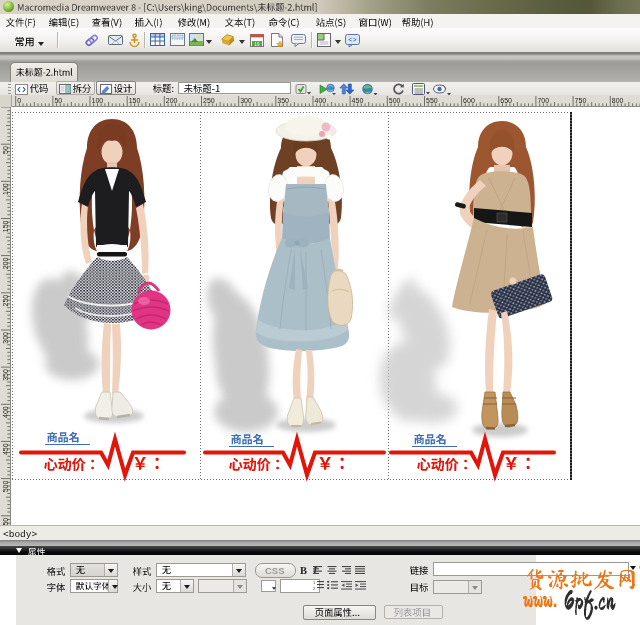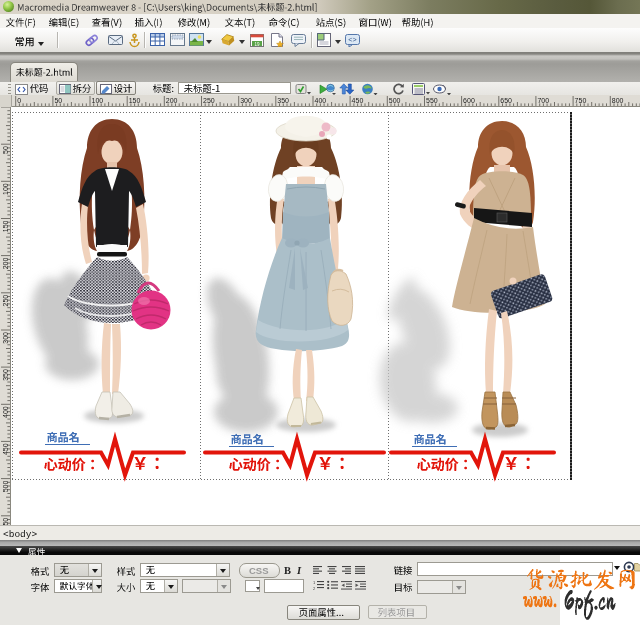--- a/index.html
+++ b/index.html
@@ -14,21 +14,21 @@
 #doctoolbar{left:0;top:82px;width:640px;height:13px;background:linear-gradient(#f1f0ed,#e6e5e1);border-bottom:1px solid #ccCAC5;}
 #hruler{left:0;top:95px;width:640px;height:12px;background:#dfdcd5;}
 #vruler{left:0;top:107px;width:11px;height:418px;background:#dfdcd5;}
 #rulcorner{left:0;top:95px;width:11px;height:12px;background:#d8d5cd;border-right:1px solid #a6a49c;border-bottom:1px solid #a6a49c;}
 #canvas{left:11px;top:107px;width:629px;height:418px;background:#fff;}
 .dotH{position:absolute;height:1px;background-image:repeating-linear-gradient(90deg,#6e6e6e 0 1px,transparent 1px 3px);}
 .dotV{position:absolute;width:1px;background-image:repeating-linear-gradient(#6e6e6e 0 1px,transparent 1px 3px);}
 #statusbar{left:0;top:525px;width:640px;height:15px;background:#edebe6;border-top:1px solid #bab8b2;font-family:"Liberation Mono",monospace;font-size:9.5px;color:#111;}
 #panelgap{left:0;top:540px;width:640px;height:6px;background:linear-gradient(#7e7e7e,#a8a8a8 40%,#b9b9b9);}
 #panelhead{left:0;top:546px;width:640px;height:9px;background:linear-gradient(#4a4a4a,#080808 70%);}
-#panel{left:0;top:555px;width:560px;height:70px;background:#e7e6e2;}
+#panel{left:16px;top:555px;width:520px;height:70px;background:#e7e6e2;}
 .combo{position:absolute;height:14px;background:#fff;border:1px solid #9c9a92;box-sizing:border-box;}
 .combo .ca{position:absolute;right:0px;top:0px;bottom:0px;width:12px;background:linear-gradient(#f6f6f5,#dbdad5);border-left:1px solid #b0aea6;}
 .combo .ca:after{content:"";position:absolute;left:3px;top:5px;border-left:3px solid transparent;border-right:3px solid transparent;border-top:4px solid #1a1a1a;}
 .gray{background:#ebeae7;}
 .gray .ca{background:#e4e3df;}
 .gray .ca:after{border-top-color:#8a8a8a;}
 .fieldw{position:absolute;background:#fff;border:1px solid #9c9a92;box-sizing:border-box;}
 .pbtn{position:absolute;background:linear-gradient(#f7f6f4,#dddcd7);border:1px solid #88867d;border-radius:2px;box-sizing:border-box;}
 .icn{position:absolute;}
 </style></head>

